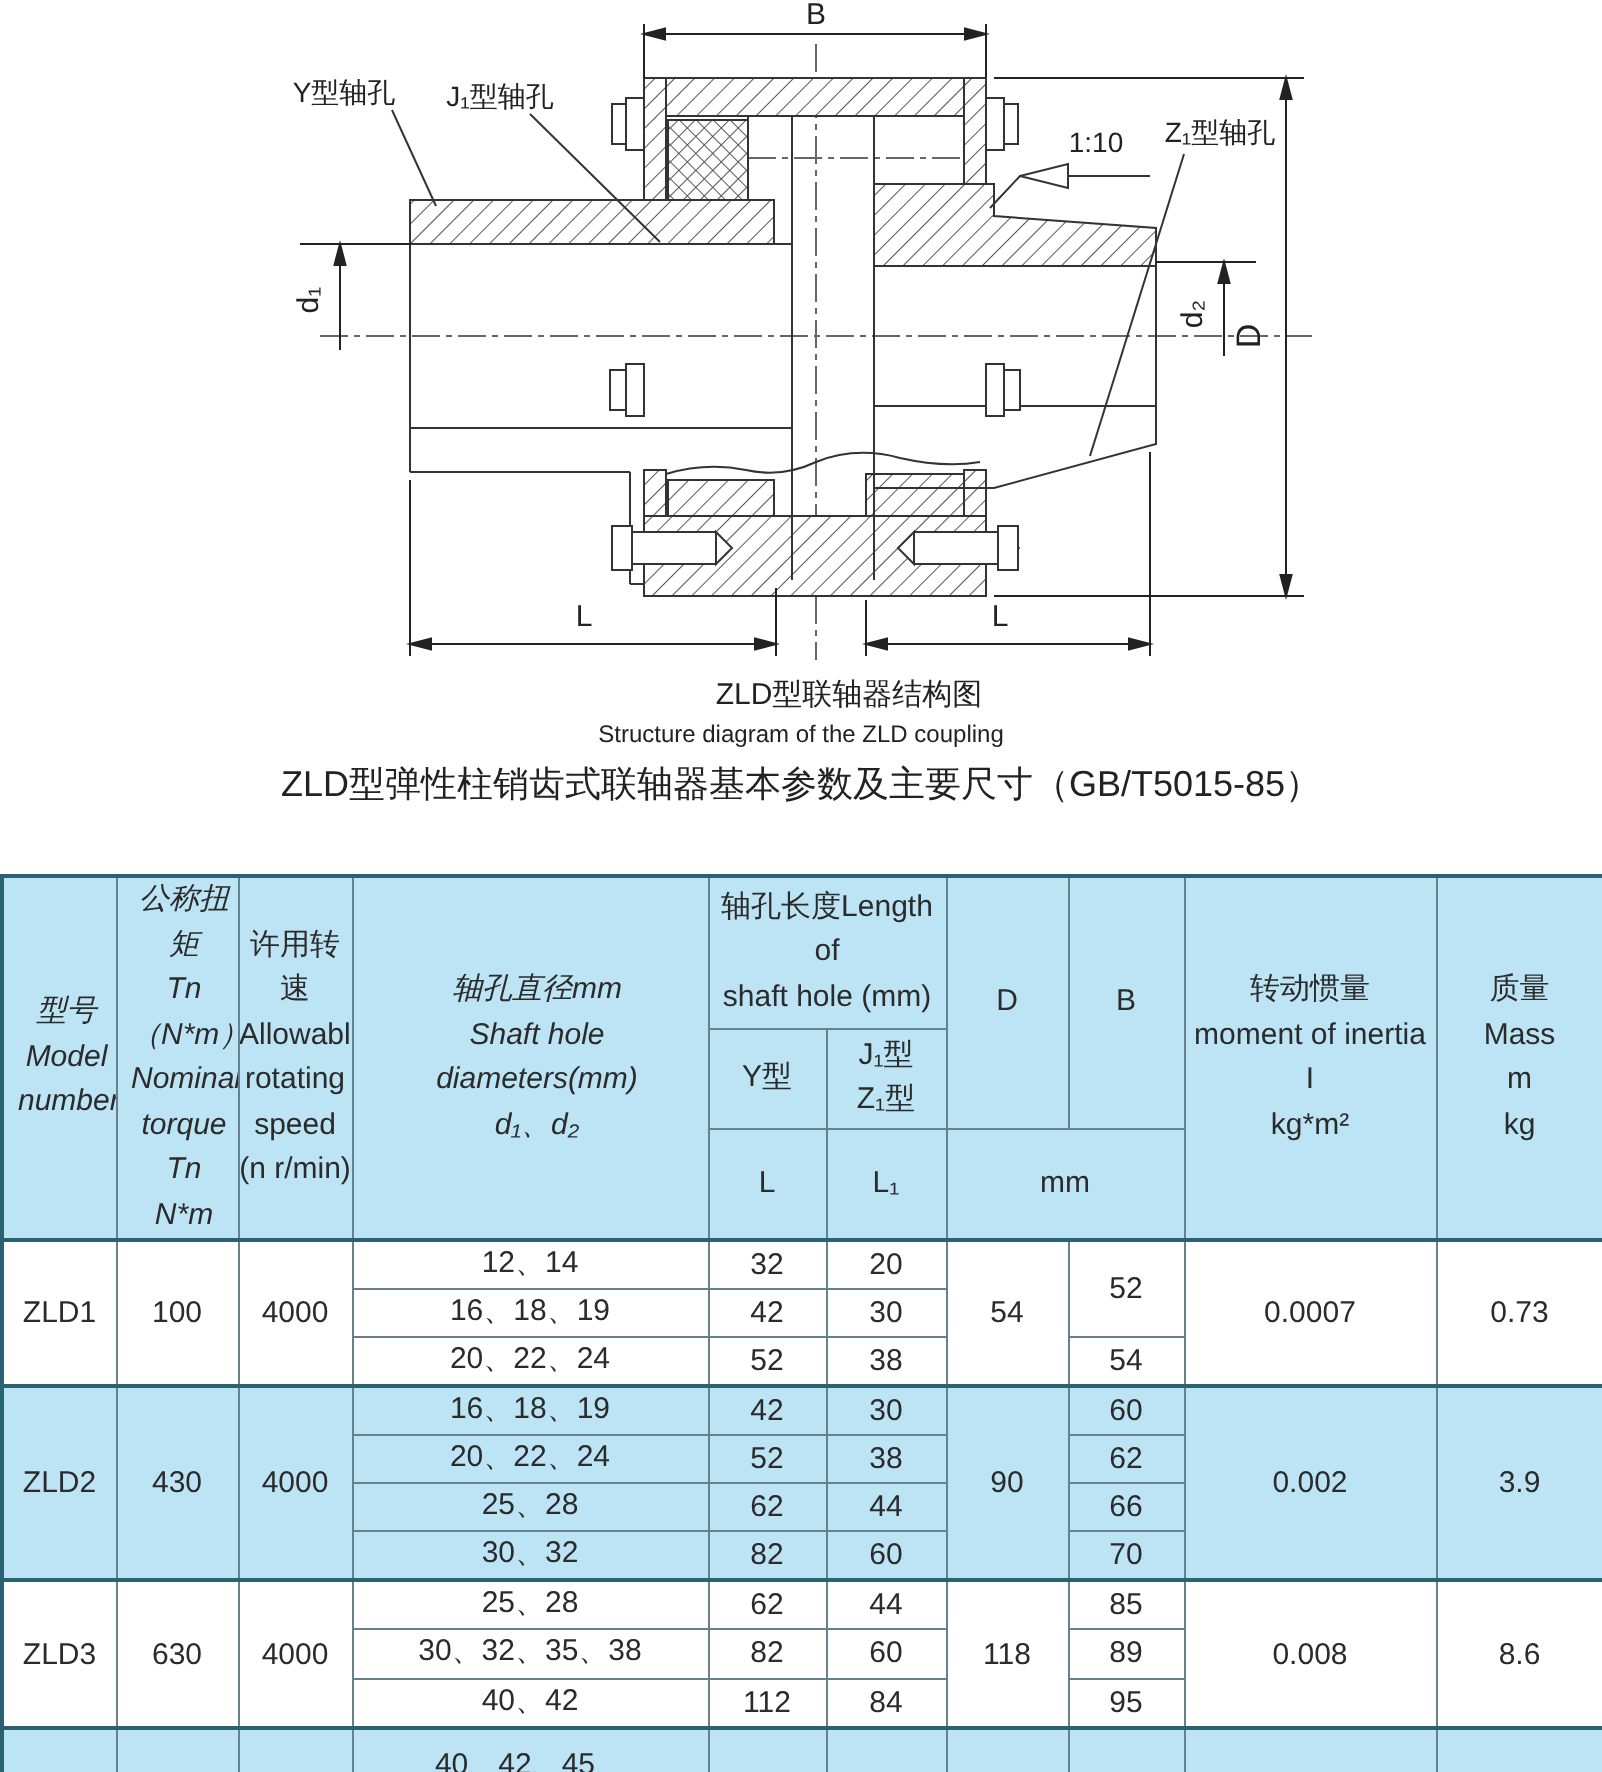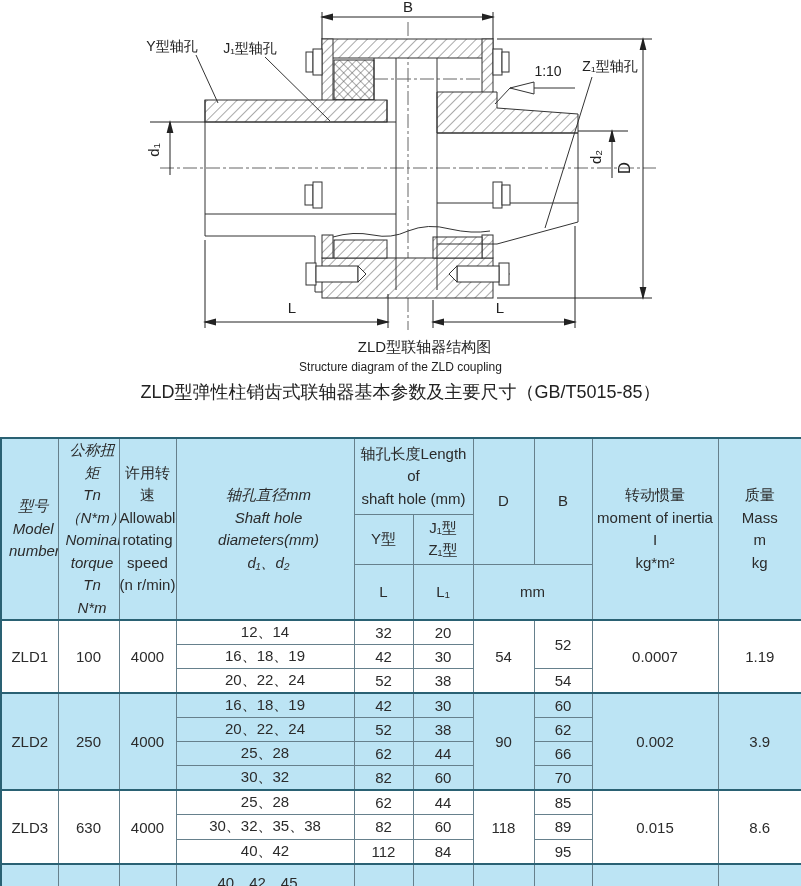--- a/index.html
+++ b/index.html
@@ -249,39 +249,39 @@
     <tr style="height:24px" class="grp-top">
       <td rowspan="3">ZLD1</td>
       <td rowspan="3">100</td>
       <td rowspan="3">4000</td>
       <td class="diam">12、14</td>
       <td>32</td>
       <td>20</td>
       <td rowspan="3">54</td>
       <td rowspan="2">52</td>
       <td rowspan="3">0.0007</td>
-      <td rowspan="3">1.19</td>
+      <td rowspan="3">0.73</td>
     </tr>
     <tr style="height:24px">
       <td class="diam">16、18、19</td>
       <td>42</td>
       <td>30</td>
     </tr>
     <tr style="height:25px">
       <td class="diam">20、22、24</td>
       <td>52</td>
       <td>38</td>
       <td>54</td>
     </tr>
     </tbody>
 
     <tbody class="g-alt">
     <tr style="height:24px" class="grp-top">
       <td rowspan="4">ZLD2</td>
-      <td rowspan="4">250</td>
+      <td rowspan="4">430</td>
       <td rowspan="4">4000</td>
       <td class="diam">16、18、19</td>
       <td>42</td>
       <td>30</td>
       <td rowspan="4">90</td>
       <td>60</td>
       <td rowspan="4">0.002</td>
       <td rowspan="4">3.9</td>
     </tr>
     <tr style="height:24px">
@@ -307,21 +307,21 @@
     <tbody class="g-white">
     <tr style="height:24px" class="grp-top">
       <td rowspan="3">ZLD3</td>
       <td rowspan="3">630</td>
       <td rowspan="3">4000</td>
       <td class="diam">25、28</td>
       <td>62</td>
       <td>44</td>
       <td rowspan="3">118</td>
       <td>85</td>
-      <td rowspan="3">0.015</td>
+      <td rowspan="3">0.008</td>
       <td rowspan="3">8.6</td>
     </tr>
     <tr style="height:25px">
       <td class="diam">30、32、35、38</td>
       <td>82</td>
       <td>60</td>
       <td>89</td>
     </tr>
     <tr style="height:25px">
       <td class="diam">40、42</td>

